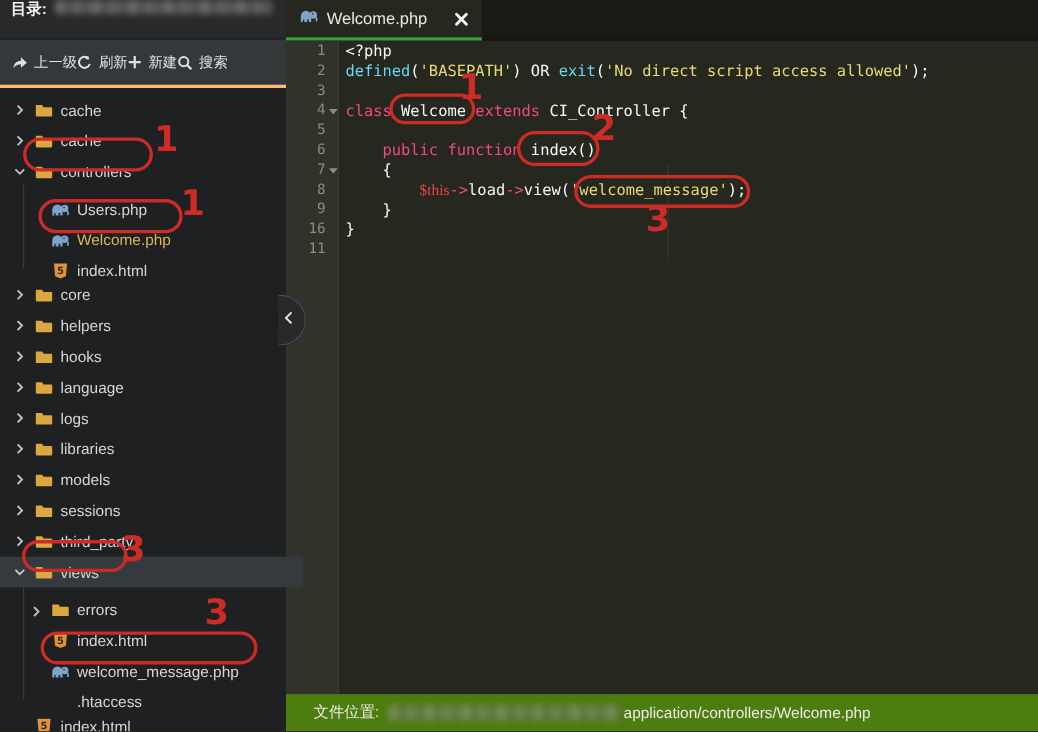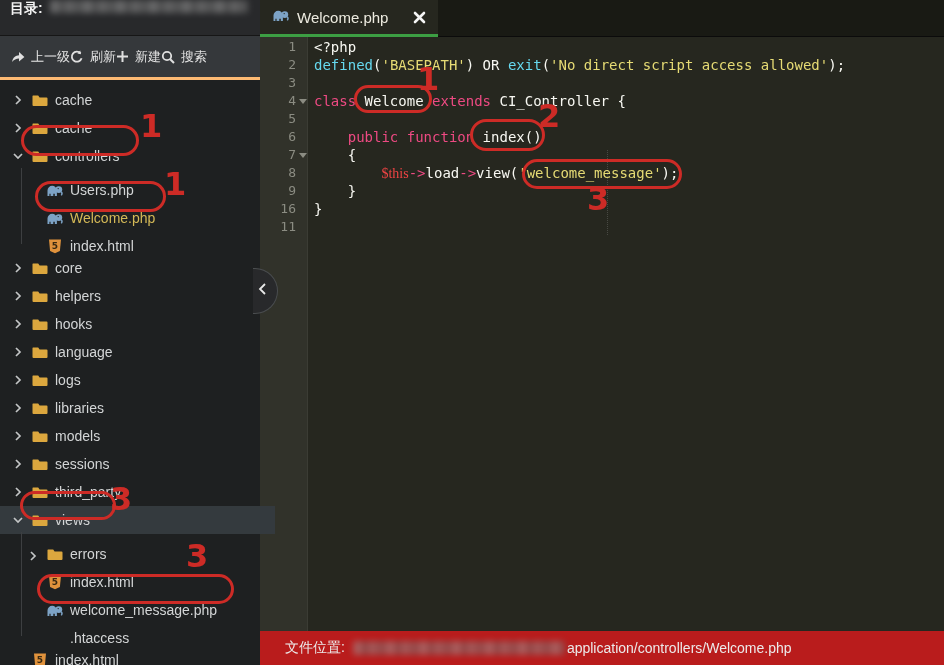--- a/index.html
+++ b/index.html
@@ -50,21 +50,21 @@
           border-left:4px solid transparent; border-right:4px solid transparent; border-top:5px solid #8b8c82; }
   .code-line { position:absolute; left:54px; height:18px; line-height:18px; font-size:14px;
                white-space:pre; color:#f8f8f2; }
   .code-line .p { color:#f8f8f2; }
   .code-line .k { color:#ee4a83; }
   .code-line .f { color:#66d9ef; }
   .code-line .s { color:#e6db74; }
   .code-line .v { color:#ef4444;font-family:Liberation Serif, serif; }
   .indent-guide { position:absolute; width:0; border-left:1px dotted rgba(255,255,255,.16); }
 
-  .statusbar { position:absolute; left:0; right:0; bottom:0; height:34px; background:#b91c1c;
+  .statusbar { position:absolute; left:0; right:0; bottom:0; height:34px; background:#4d7c0f;
                display:flex; align-items:center; padding-left:25px; color:#eceaea; font-size:14px; }
   .statusbar .blurstrip { width:212px; height:14px; margin-left:8px; opacity:.5; }
   .statusbar .path { margin-left:2px; white-space:nowrap; }
 
   
   .handle { position:absolute; left:253px; top:268px; width:25px; height:46px; z-index:4;
             background:#28292b; border:1px solid #4a4d4f; border-left:none;
             border-radius:0 23px 23px 0; display:flex; align-items:center; padding-left:5px; cursor:pointer; }
 
   

